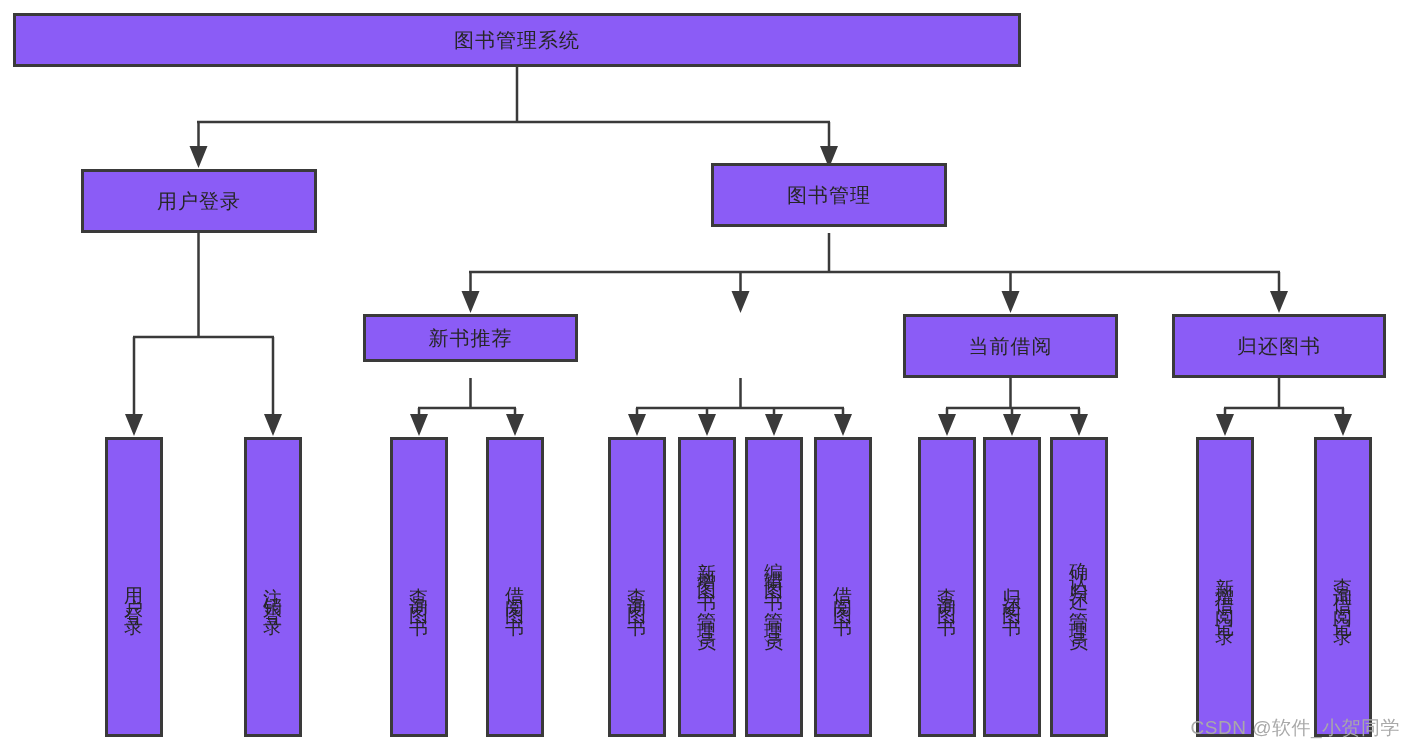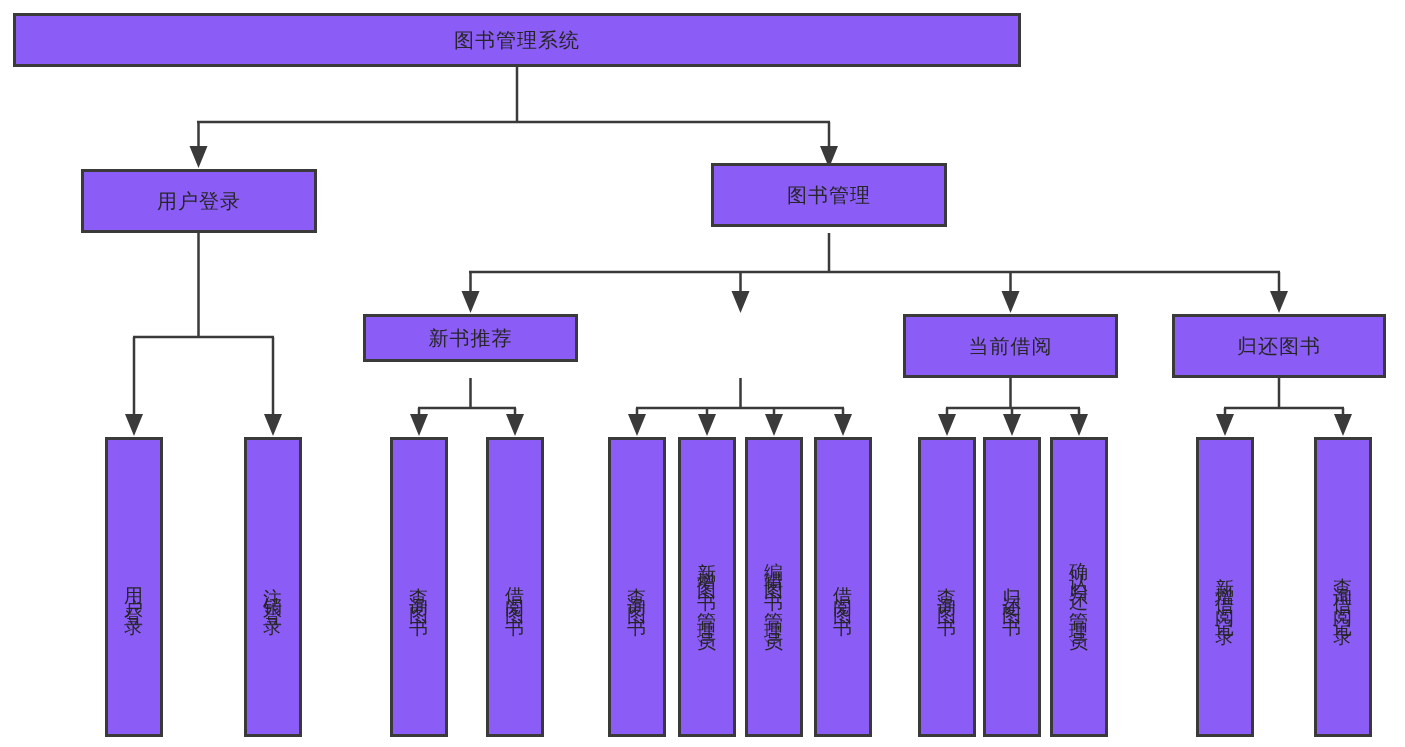--- a/index.html
+++ b/index.html
@@ -159,14 +159,15 @@
     <span class="vlabel">确认归还（管理员）</span>
   </div>
 
   <div class="node vbox" style="left:1196px; top:437px; width:58px; height:300px;">
     <span class="vlabel">新增借阅记录</span>
   </div>
   <div class="node vbox" style="left:1314px; top:437px; width:58px; height:300px;">
     <span class="vlabel">查询借阅记录</span>
   </div>
 
+  <div class="watermark">CSDN @软件_小贺同学</div>
 
 </div>
 
 </body></html>

